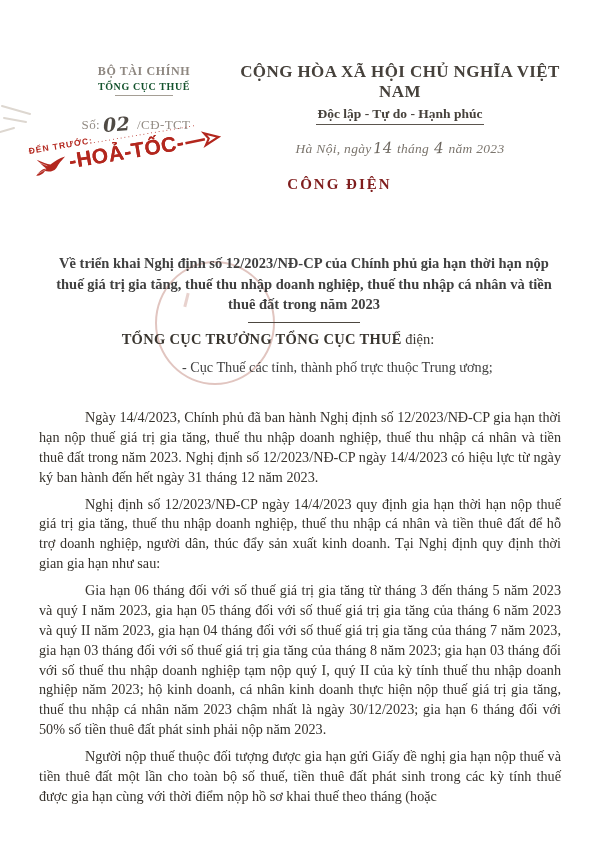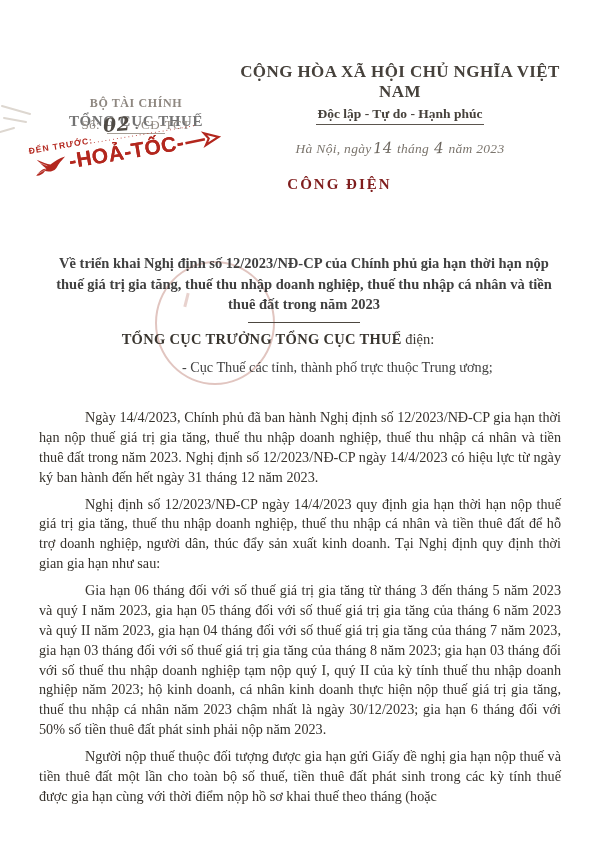--- a/index.html
+++ b/index.html
@@ -6,25 +6,25 @@
   .page{
     position:relative;
     width:607px;height:855px;
     background:#ffffff;
     font-family:"Liberation Serif","DejaVu Serif",serif;
     color:#39352f;
     overflow:hidden;
   }
   
   .hleft{
-    position:absolute;left:52px;top:64px;width:168px;
-    text-align:center;color:#8e8780;margin-top:32px;
+    position:absolute;left:60px;top:64px;width:168px;
+    text-align:center;color:#8e8780;
   }
   .hleft .org-parent{font-size:12px;letter-spacing:.6px;font-weight:600;}
-  .hleft .org{font-size:15px;letter-spacing:.6px;font-weight:700;margin-top:2px;color:#737373;}
+  .hleft .org{font-size:10px;letter-spacing:.6px;font-weight:700;margin-top:2px;color:#14532d;}
   .hleft .hrule{width:58px;border-top:1.4px solid #a59e95;margin:3px auto 0;}
   .docnum{
     position:absolute;left:52px;top:113px;width:168px;
     text-align:center;font-size:13px;color:#928b83;letter-spacing:.4px;
   }
   .handwritten{
     display:inline-block;
     font-family:"DejaVu Serif",serif;
     font-style:italic;font-size:19px;font-weight:600;
     color:#4f4a44;transform:rotate(-4deg);

